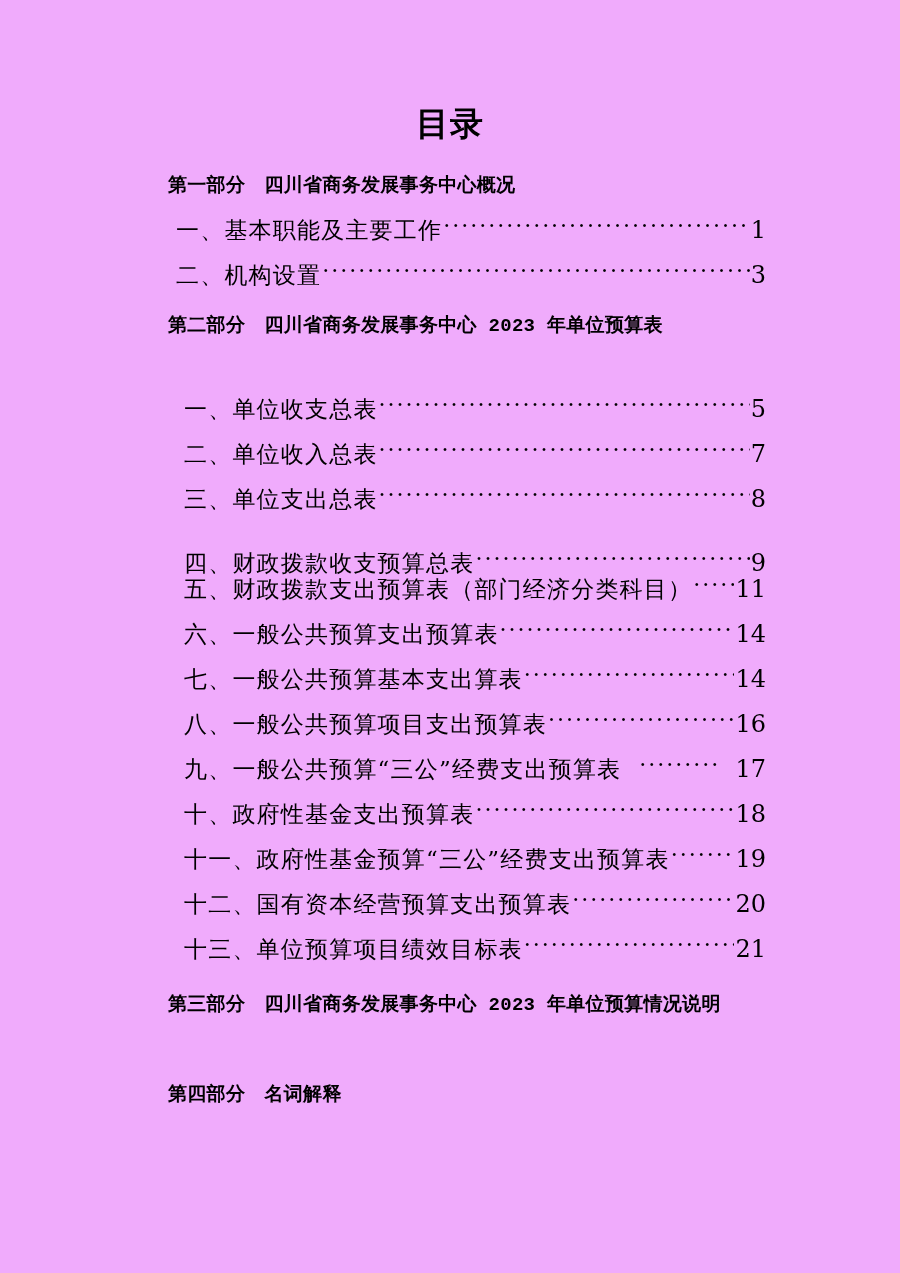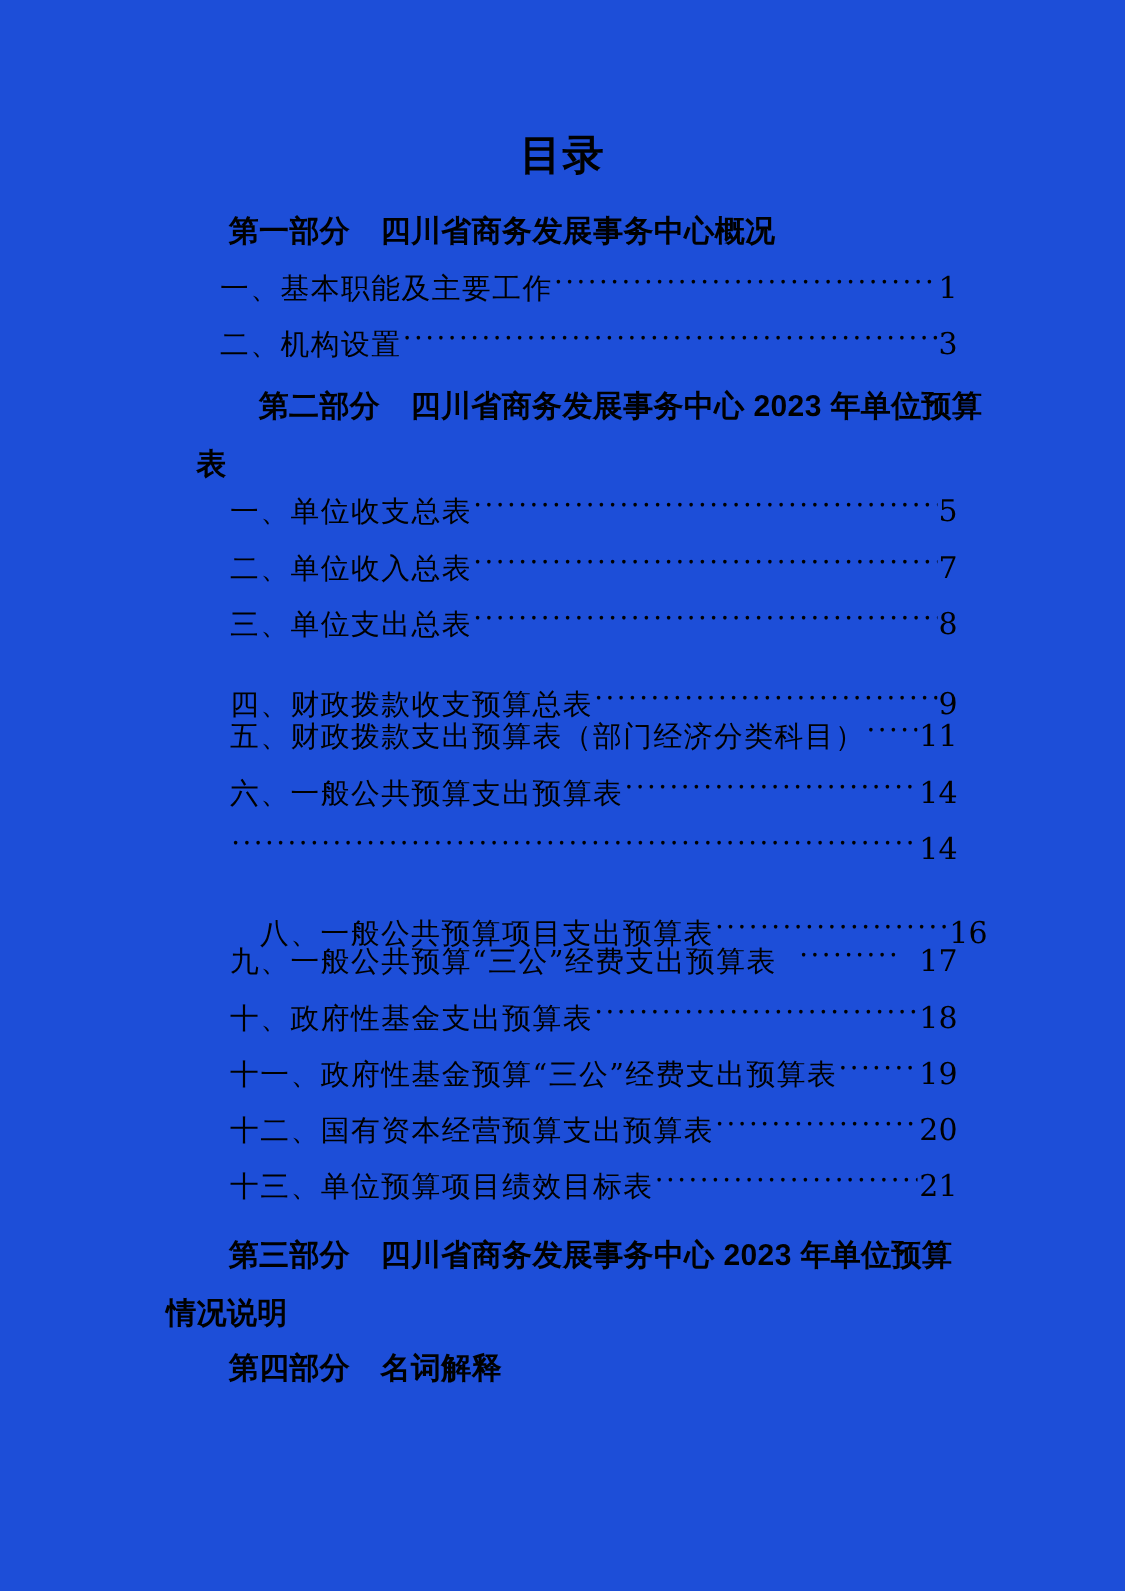--- a/index.html
+++ b/index.html
@@ -4,21 +4,21 @@
 <style>
   html, body {
     margin: 0;
     padding: 0;
     background: #ffffff;
   }
   .page {
     position: relative;
     width: 900px;
     height: 1273px;
-    background: #1d4ed8;
+    background: #f0abfc;
     overflow: hidden;
     font-family: "DejaVu Serif", "Liberation Serif", serif;
     color: #000000;
   }
 
   
   .doc-title {
     position: absolute;
     left: 0;
     top: 104px;
@@ -27,25 +27,25 @@
     font-family: "DejaVu Sans", "Liberation Sans", sans-serif;
     font-weight: 700;
     font-size: 33px;
     letter-spacing: 1px;
     line-height: 40px;
   }
 
   
   .part-heading {
     position: absolute;
-    left: 133px;
+    left: 118px;
     width: 640px;
-    font-family: Liberation Sans, sans-serif;
+    font-family: Liberation Mono, monospace;
     font-weight: 700;
-    font-size: 24px;
+    font-size: 19px;
     line-height: 46px;
     text-indent: 50px;
     letter-spacing: 0.3px;
     white-space: pre-wrap;
   }
 
   
   .toc-entry {
     position: absolute;
     display: flex;
@@ -103,21 +103,21 @@
       <span class="leader"></span>
       <span class="page-no">1</span>
     </div>
     <div class="toc-entry" style="top:258px;">
       <span class="entry-label">二、机构设置</span>
       <span class="leader"></span>
       <span class="page-no">3</span>
     </div>
   </div>
 
-  <div class="part-heading" style="top:303px;margin-left:24px;">第二部分　四川省商务发展事务中心 2023 年单位预算表</div>
+  <div class="part-heading" style="top:303px;">第二部分　四川省商务发展事务中心 2023 年单位预算表</div>
 
   <div class="group-two">
     <div class="toc-entry" style="top:392px;">
       <span class="entry-label">一、单位收支总表</span>
       <span class="leader"></span>
       <span class="page-no">5</span>
     </div>
     <div class="toc-entry" style="top:437px;">
       <span class="entry-label">二、单位收入总表</span>
       <span class="leader"></span>
@@ -137,24 +137,25 @@
       <span class="entry-label">五、财政拨款支出预算表（部门经济分类科目）</span>
       <span class="leader"></span>
       <span class="page-no">11</span>
     </div>
     <div class="toc-entry" style="top:617px;">
       <span class="entry-label">六、一般公共预算支出预算表</span>
       <span class="leader"></span>
       <span class="page-no">14</span>
     </div>
     <div class="toc-entry" style="top:662px;">
+      <span class="entry-label">七、一般公共预算基本支出算表</span>
       <span class="leader"></span>
       <span class="page-no">14</span>
     </div>
-    <div class="toc-entry" style="top:729px;margin-left:24px;">
+    <div class="toc-entry" style="top:707px;">
       <span class="entry-label">八、一般公共预算项目支出预算表</span>
       <span class="leader"></span>
       <span class="page-no">16</span>
     </div>
     <div class="toc-entry" style="top:752px;gap:17px;">
       <span class="entry-label">九、一般公共预算“三公”经费支出预算表</span>
       <span class="leader"></span>
       <span class="page-no">17</span>
     </div>
     <div class="toc-entry" style="top:797px;">

